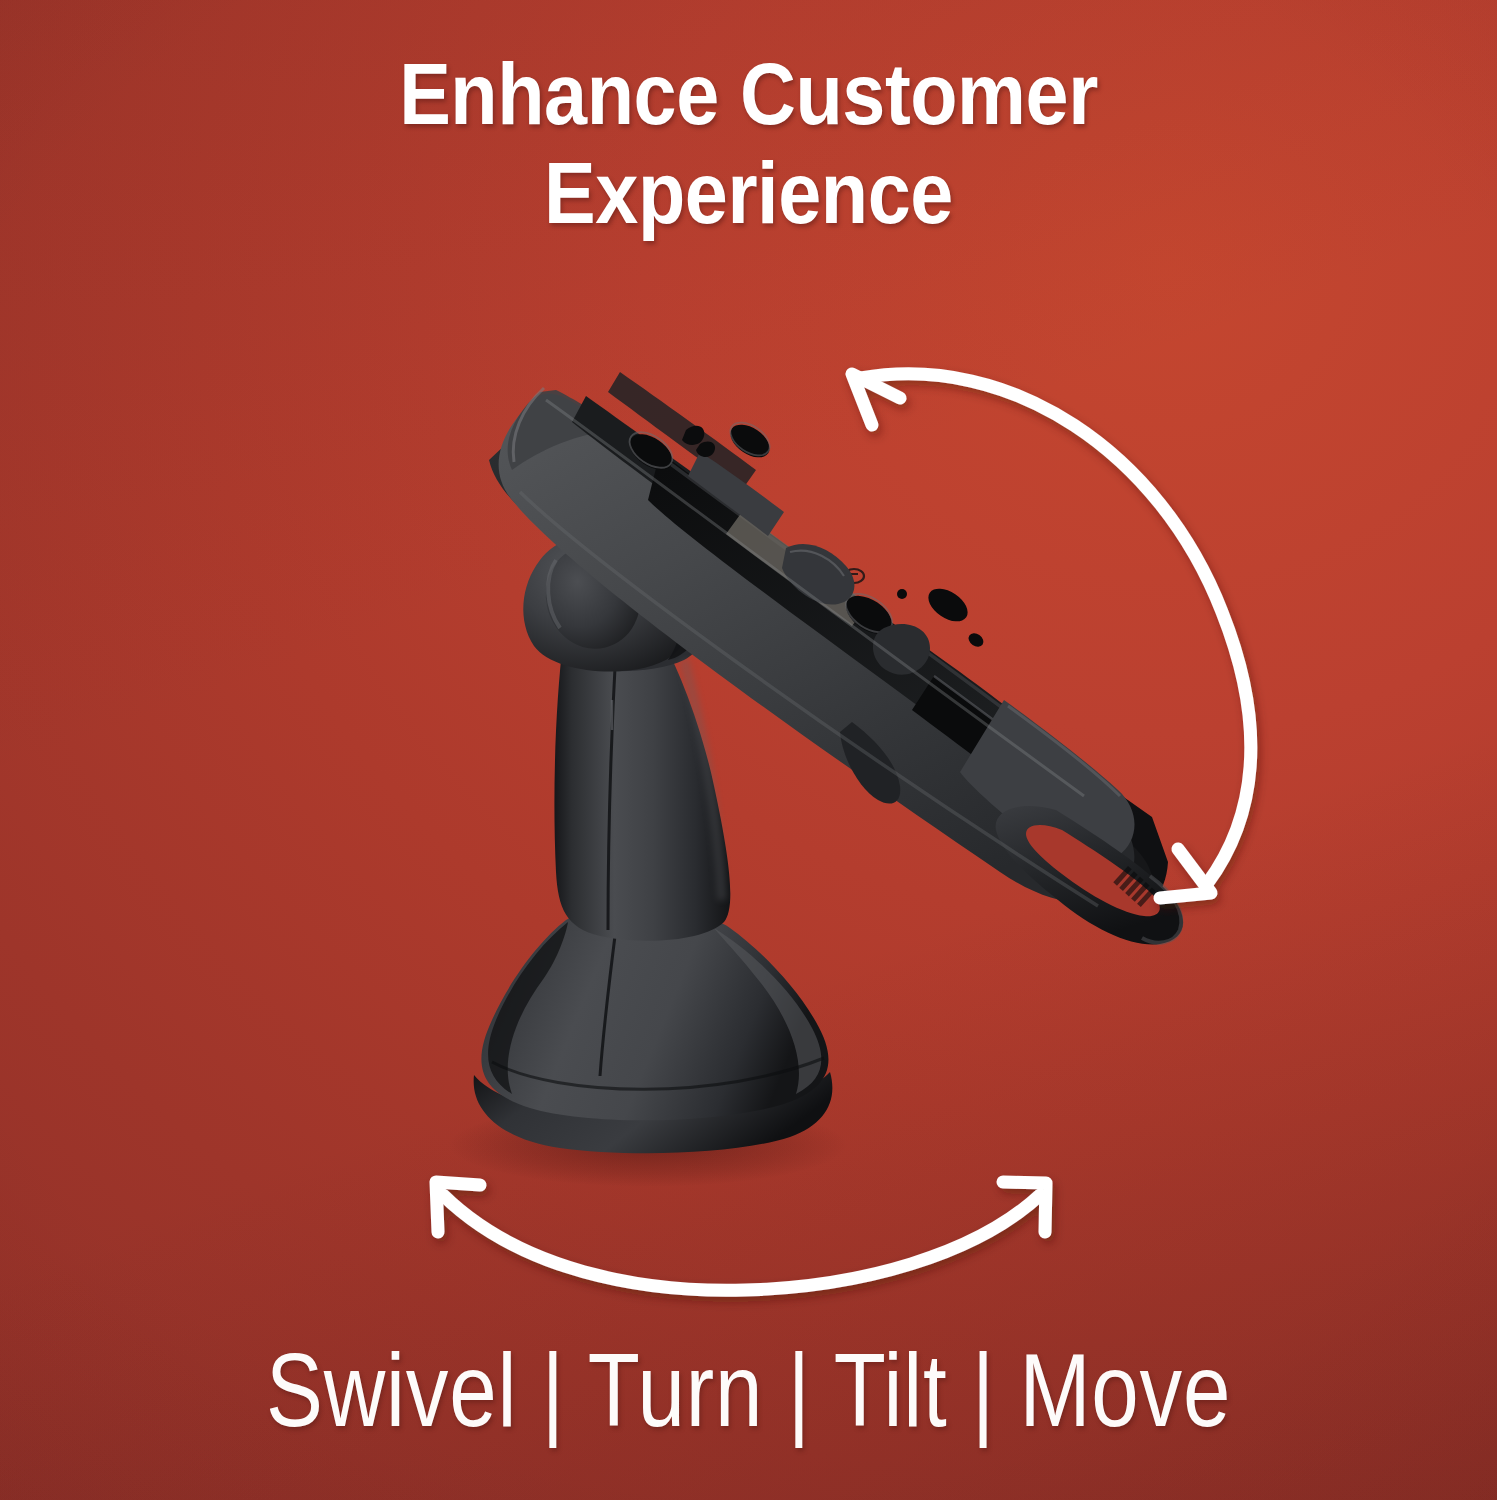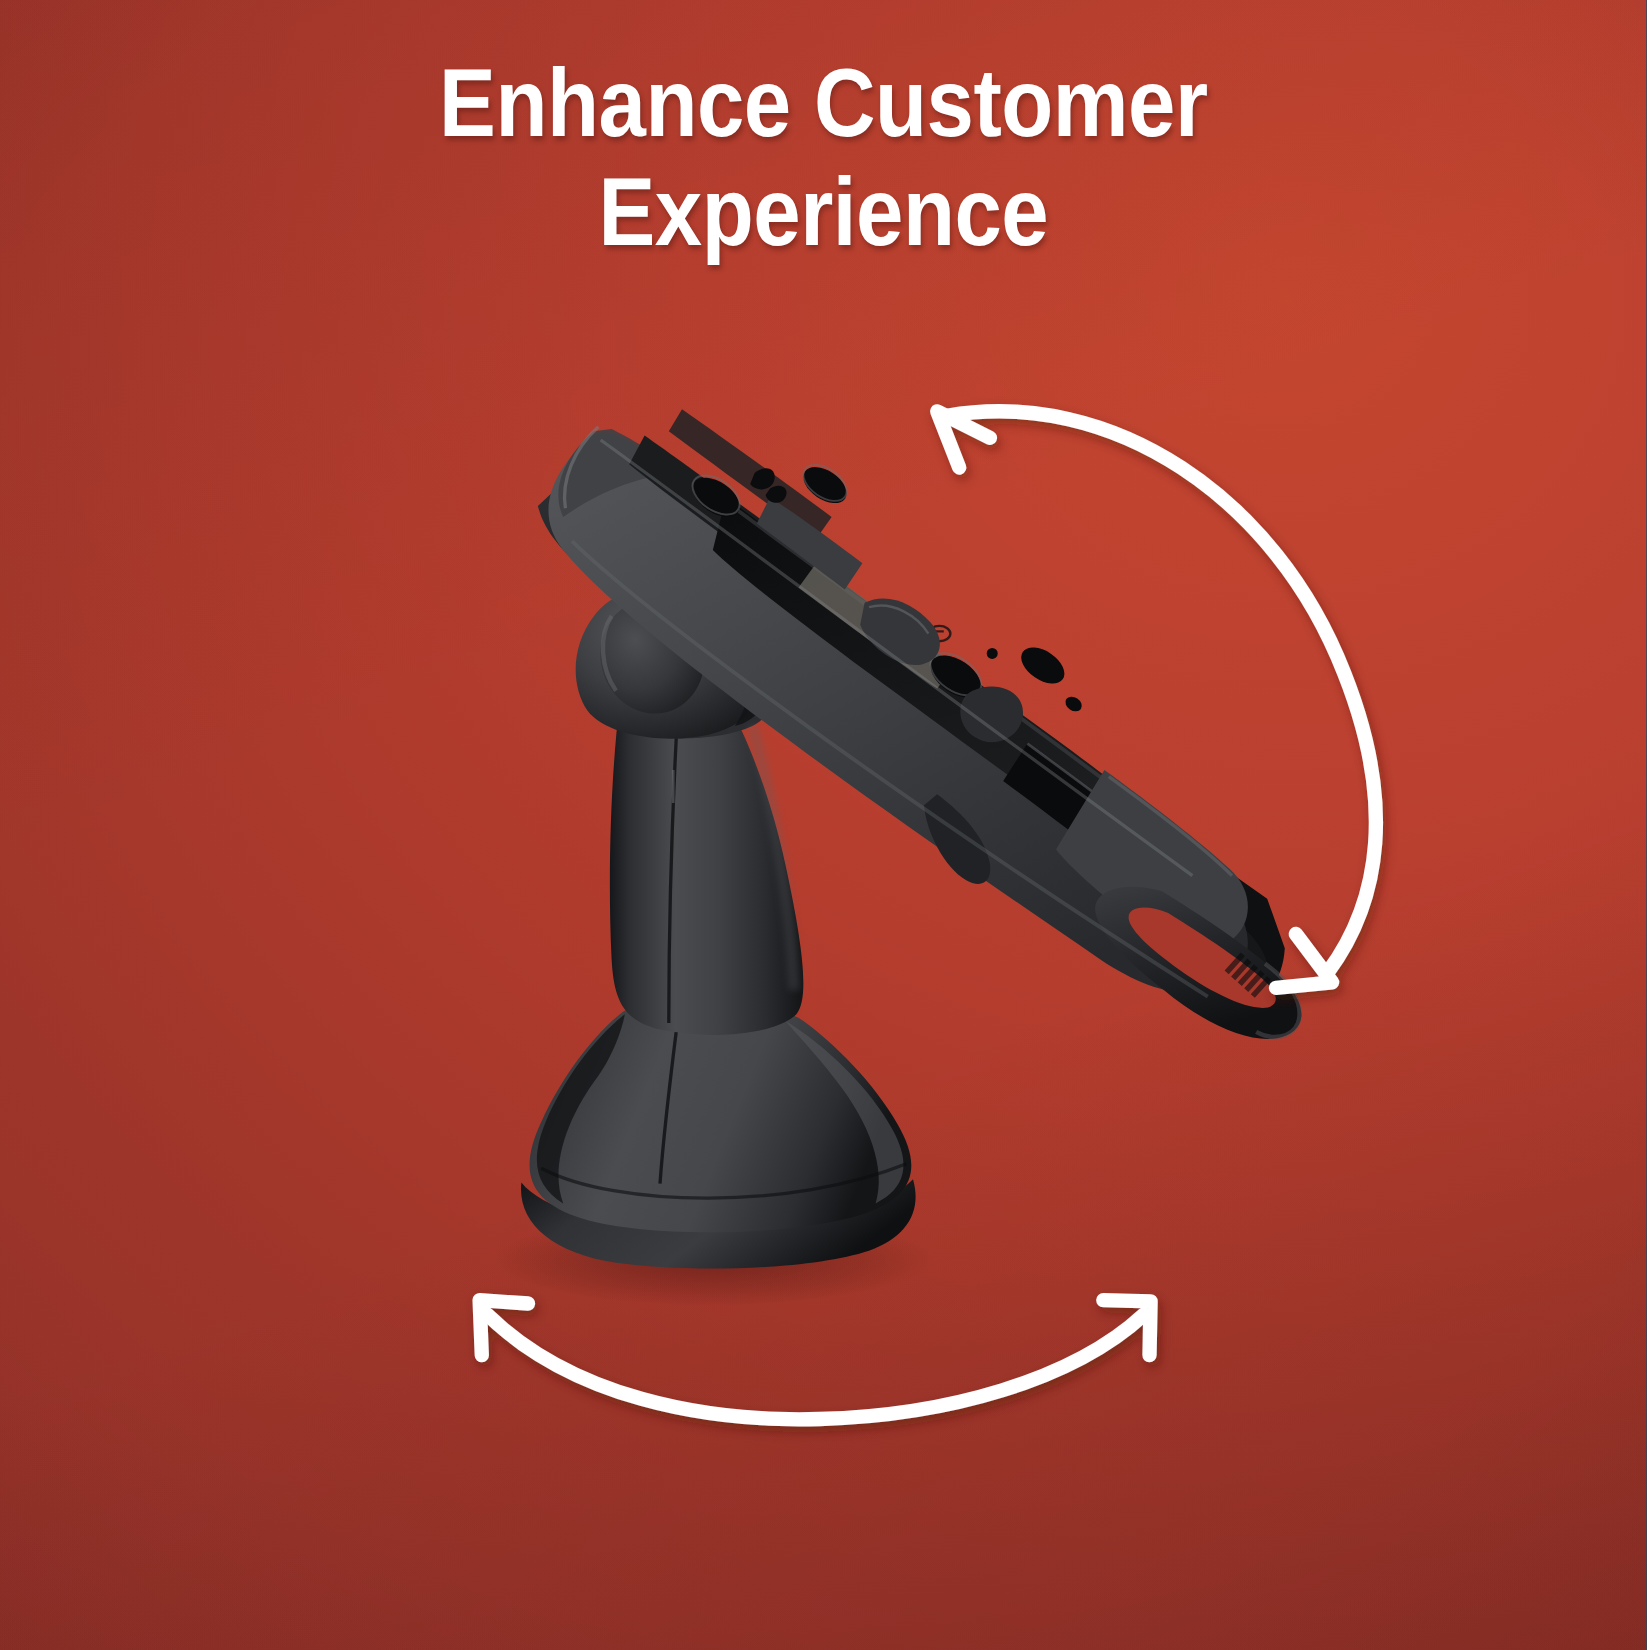--- a/index.html
+++ b/index.html
@@ -6,21 +6,21 @@
     margin: 0;
     padding: 0;
     background: #2b2b2b;
   }
   #stage {
     position: relative;
     width: 1497px;
     height: 1500px;
     overflow: hidden;
     font-family: "Liberation Sans", sans-serif;
-    background: #0369a1;
+    background: #8b5cf6;
   }
   
   .bg-base {
     position: absolute;
     inset: 0;
     background:
       radial-gradient(125% 110% at 78% 18%, #c4462f 0%, #bb4030 28%, #ad3a2c 52%, #9e352a 74%, #8f3028 100%);
   }
   .bg-overlay {
     position: absolute;
@@ -390,14 +390,17 @@
         <path d="M1003 1182 L 1046 1183 L 1045 1232" stroke-width="13"></path>
       </g>
     </g>
   </svg>
 
   <div class="headline">
     <span class="l1">Enhance Customer</span>
     <span class="l2">Experience</span>
   </div>
 
+  <div class="taglinewrap">
+    <span class="tagline">Swivel | Turn | Tilt | Move</span>
+  </div>
 
 </div>
 
 </body></html>

